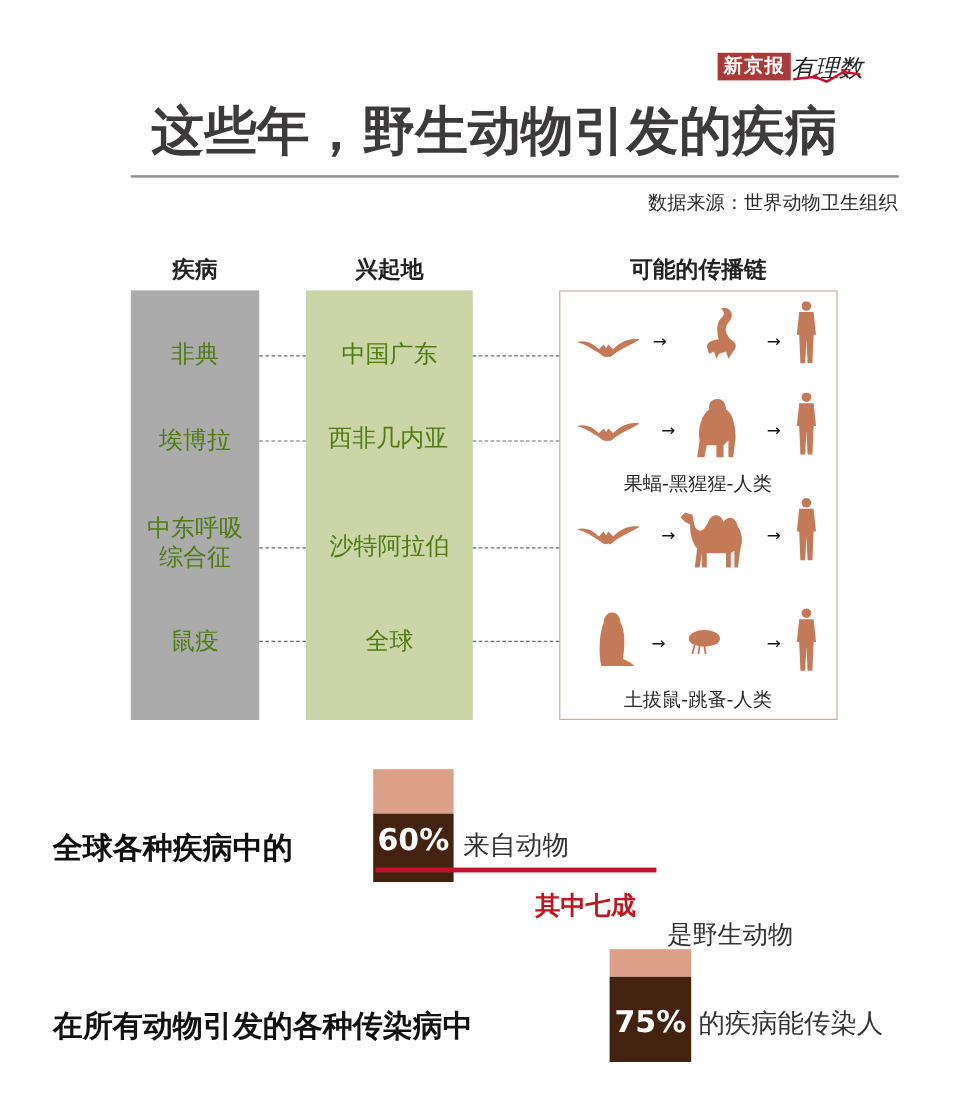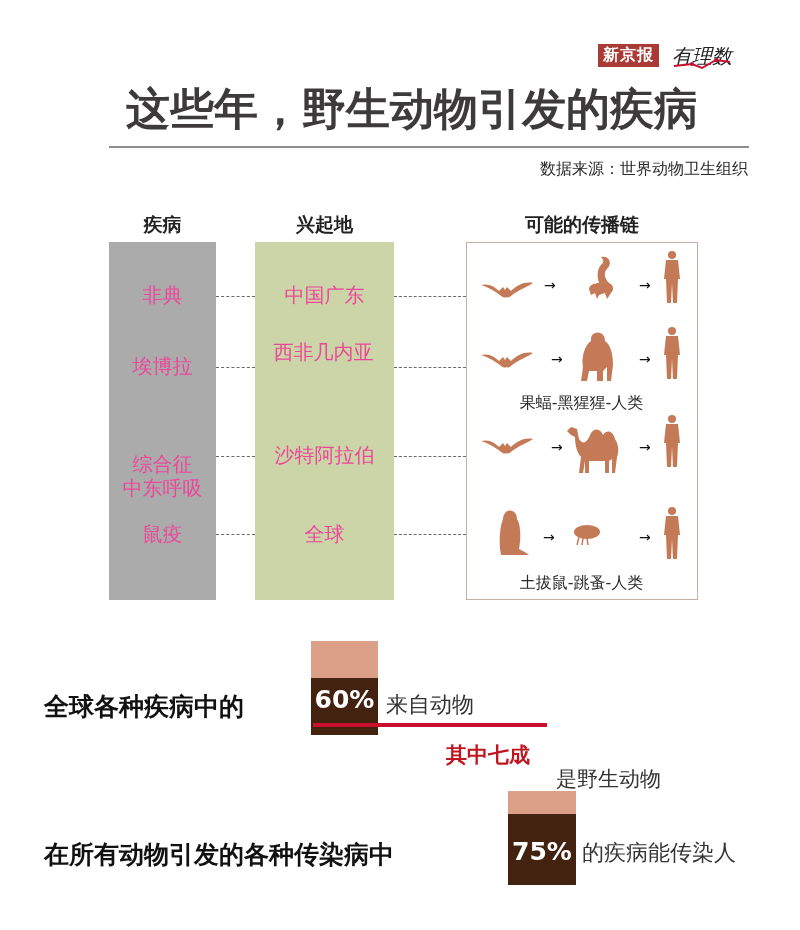--- a/index.html
+++ b/index.html
@@ -1,33 +1,33 @@
 <!DOCTYPE html>
 <html><head>
 <meta charset="utf-8">
 <style>
   * { margin:0; padding:0; box-sizing:border-box; }
   html, body { width:800px; height:930px; background:#ffffff; overflow:hidden; }
   body { position:relative; font-family:"DejaVu Sans", "Liberation Sans", sans-serif; color:#231f1f; }
 
-  .brand { position:absolute; top:44px; left:598px; display:flex; align-items:center; gap:13px; }
+  .brand { position:absolute; top:44px; left:598px; display:flex; align-items:center; gap:0; }
   .brand-box { background:#a93a36; color:#fff; font-family:"DejaVu Serif", serif; font-weight:bold; font-size:16px; padding:1px 5px 2px; letter-spacing:1px; line-height:20px; }
   .brand-script { font-family:"DejaVu Serif", serif; font-style:italic; font-size:20px; color:#222; position:relative; line-height:20px; }
   .brand-script svg { position:absolute; left:0; top:10px; }
 
   .title { position:absolute; top:80px; left:126px; font-size:44px; font-weight:bold; color:#3c3a3a; letter-spacing:0px; white-space:nowrap; }
   .rule { position:absolute; top:146px; left:109px; width:640px; height:2px; background:#8e8e8e; }
   .source { position:absolute; top:159px; right:52px; font-size:16px; color:#2a2a2a; }
 
   .col-head { position:absolute; top:212px; font-size:19px; font-weight:bold; color:#222; text-align:center; }
   .col-gray { position:absolute; left:109px; top:242px; width:107px; height:358px; background:#ababab; }
   .col-green { position:absolute; left:255px; top:242px; width:139px; height:358px; background:#cbd5a8; }
   .chain-box { position:absolute; left:466px; top:242px; width:232px; height:358px; border:1.5px solid #c9aea5; background:#fff; }
 
-  .cell { position:absolute; font-size:20px; color:#ec4899; text-align:center; line-height:24px; white-space:nowrap; }
+  .cell { position:absolute; font-size:20px; color:#4d7c0f; text-align:center; line-height:24px; white-space:nowrap; }
   .dash { position:absolute; height:0; border-top:1.5px dashed #6a6a6a; }
 
   .chain-row { position:absolute; left:0; width:229px; }
   .chain-label { position:absolute; width:229px; text-align:center; font-size:16px; color:#2a2a2a; white-space:nowrap; }
   .arrow { position:absolute; font-size:14px; color:#111; }
 
   .stat1 { position:absolute; left:44px; top:690px; font-size:25px; font-weight:bold; color:#111; white-space:nowrap; }
   .stat-bar { position:absolute; }
   .stat-bar .top { background:#dba087; }
   .stat-bar .bot { background:#43230f; color:#fff; font-weight:bold; font-size:25px; text-align:center; }
@@ -127,25 +127,25 @@
   </div>
   <div class="chain-label" style="top:330px;">土拔鼠-跳蚤-人类</div>
 </div>
 
 <div class="cell" style="left:109px;width:107px;top:283px;">非典</div>
 <div class="cell" style="left:255px;width:139px;top:283px;">中国广东</div>
 <div class="dash" style="left:216px;width:39px;top:296px;"></div>
 <div class="dash" style="left:394px;width:72px;top:296px;"></div>
 
 <div class="cell" style="left:109px;width:107px;top:354px;">埃博拉</div>
-<div class="cell" style="left:255px;width:137px;top:340px;font-family:Liberation Serif, serif;">西非几内亚</div>
+<div class="cell" style="left:255px;width:137px;top:354px;font-family:Liberation Serif, serif;">西非几内亚</div>
 <div class="dash" style="left:216px;width:39px;top:367px;"></div>
 <div class="dash" style="left:394px;width:72px;top:367px;"></div>
 
-<div class="cell" style="left:109px;width:107px;top:428px;margin-top:48px;">中东呼吸</div>
+<div class="cell" style="left:109px;width:107px;top:428px;">中东呼吸</div>
 <div class="cell" style="left:109px;width:107px;top:452px;">综合征</div>
 <div class="cell" style="left:255px;width:139px;top:443px;">沙特阿拉伯</div>
 <div class="dash" style="left:216px;width:39px;top:456px;"></div>
 <div class="dash" style="left:394px;width:72px;top:456px;"></div>
 
 <div class="cell" style="left:109px;width:107px;top:522px;">鼠疫</div>
 <div class="cell" style="left:255px;width:139px;top:522px;">全球</div>
 <div class="dash" style="left:216px;width:39px;top:534px;"></div>
 <div class="dash" style="left:394px;width:72px;top:534px;"></div>
 

